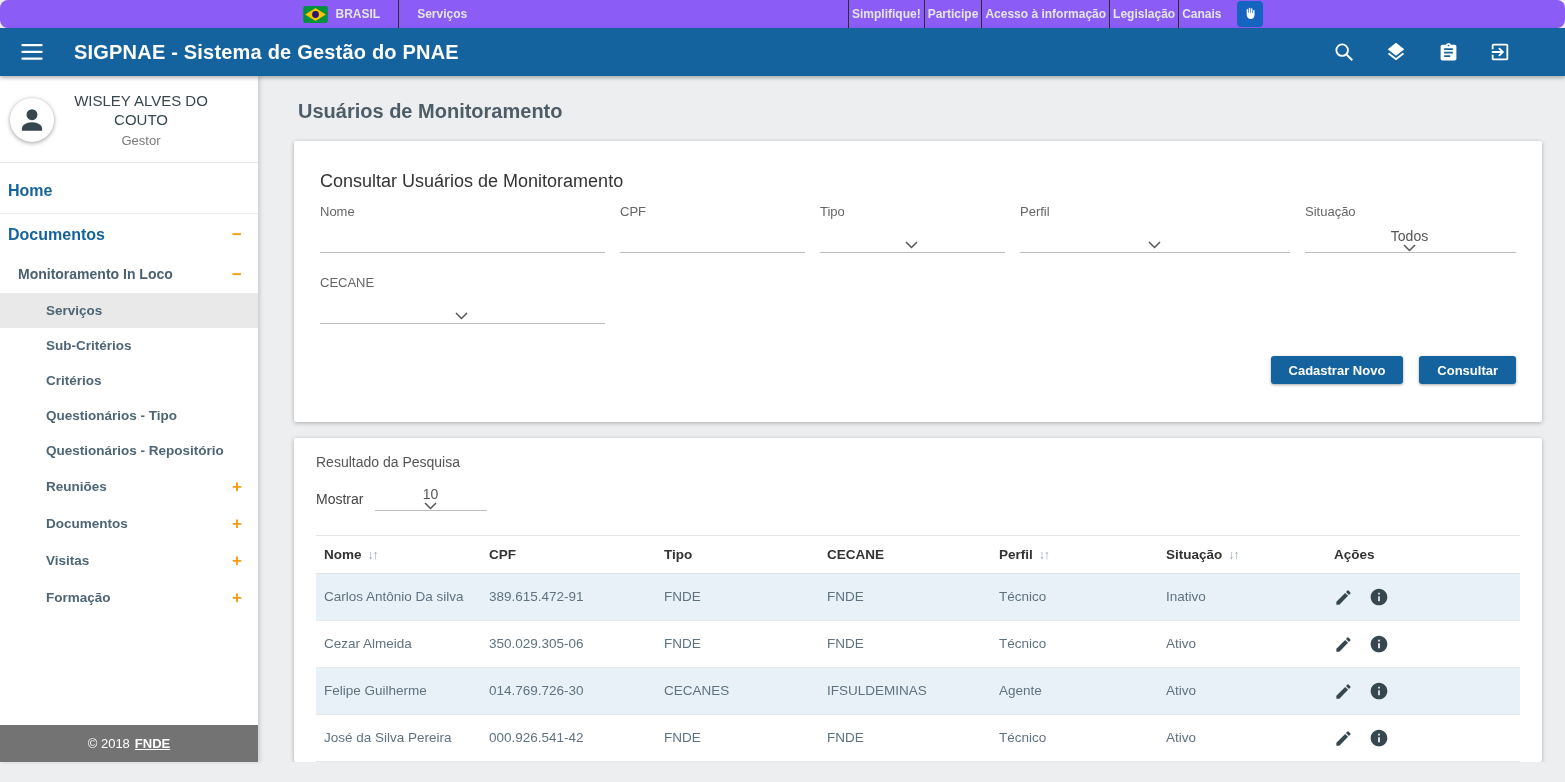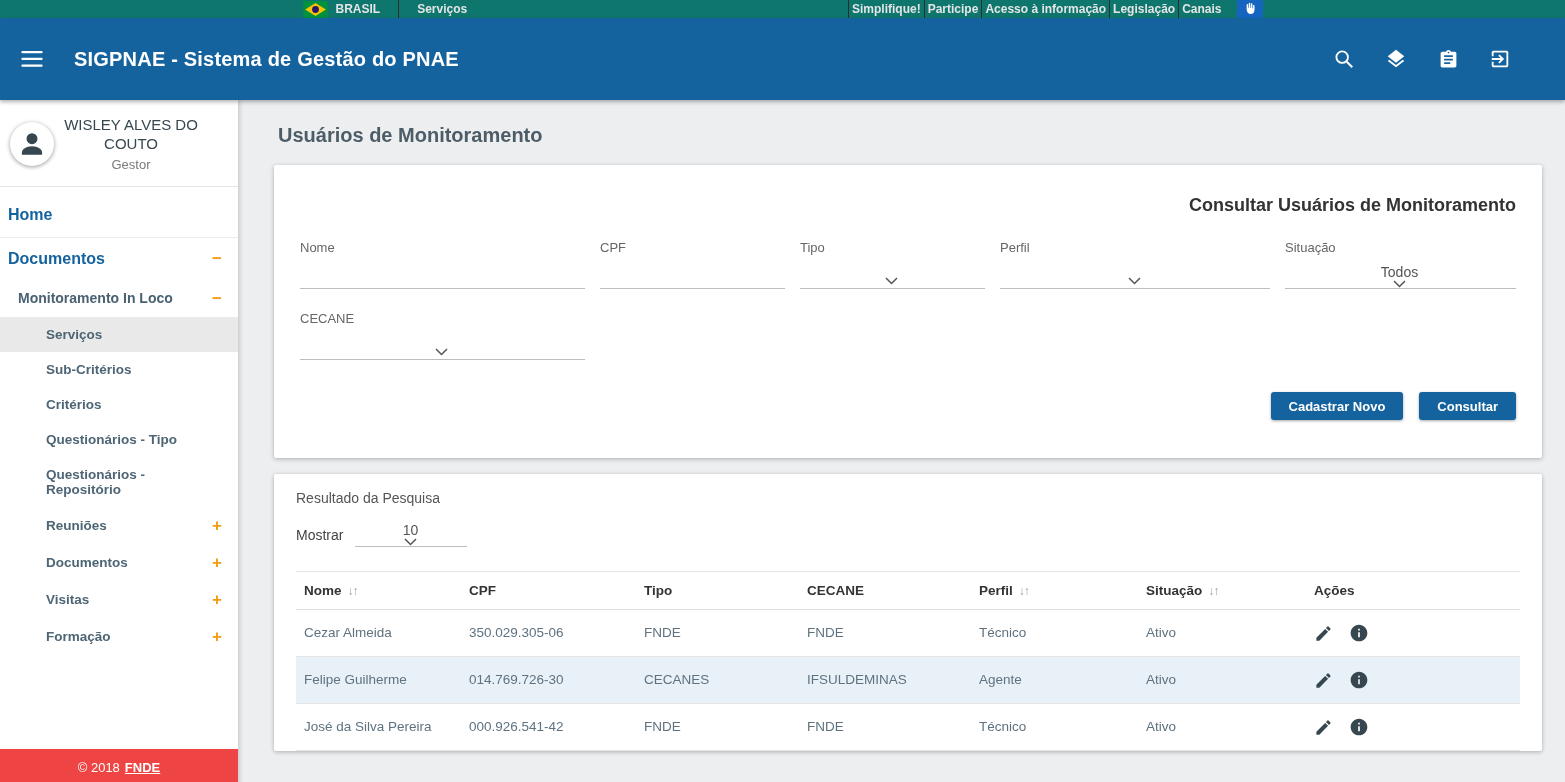--- a/index.html
+++ b/index.html
@@ -1,65 +1,65 @@
 <!DOCTYPE html>
 <html><head>
 <meta charset="utf-8">
 <style>
   * { box-sizing: border-box; margin: 0; padding: 0; }
   html,body { width:1565px; height:782px; overflow:hidden; }
   body { font-family: "Liberation Sans", sans-serif; background:#eceef0; }
 
   
-  .govbar { height:18px; background:#0f766e; }
+  .govbar { height:28px; background:#8b5cf6;border-radius:8px; }
   .govbar-inner { width:960px; margin:0 auto; height:100%; display:flex; align-items:stretch; }
   .gov-item { display:flex; align-items:center; color:#e3e5e7; font-size:12px; font-weight:bold; padding:0 18px; }
   .gov-brand { padding-left:0; gap:8px; }
   .gov-sep { border-left:1px solid #2b2e31; }
   .gov-right { margin-left:auto; display:flex; align-items:stretch; }
   .gov-right .gov-item { border-left:1px solid #2b2e31; padding:0 3px; cursor:pointer; }
   .vlibras { display:flex; align-items:center; padding-left:12px; }
   .vlibras-box { width:26px; height:26px; border-radius:4px; background:#1565c0; display:flex; align-items:center; justify-content:center; cursor:pointer; }
 
   
-  .appbar { height:82px; background:#15639e; display:flex; align-items:center; padding:0 50px 0 14px; box-shadow:0 2px 4px rgba(0,0,0,.3); position:relative; z-index:5; }
+  .appbar { height:48px; background:#15639e; display:flex; align-items:center; padding:0 50px 0 14px; box-shadow:0 2px 4px rgba(0,0,0,.3); position:relative; z-index:5; }
   .hamburger { width:36px; height:36px; display:flex; align-items:center; justify-content:center; cursor:pointer; background:none; border:none; }
   .appbar-title { color:#fff; font-size:20px; font-weight:bold; margin-left:24px; letter-spacing:.2px; }
   .appbar-actions { margin-left:auto; display:flex; align-items:center; gap:22px; }
   .icon-btn { width:30px; height:30px; display:flex; align-items:center; justify-content:center; background:none; border:none; cursor:pointer; }
 
   
   .shell { display:flex; height:686px; }
 
   
-  .sidebar { width:238px; background:#fff; box-shadow:2px 0 4px rgba(0,0,0,.15); display:flex; flex-direction:column; position:relative; z-index:4; }
+  .sidebar { width:258px; background:#fff; box-shadow:2px 0 4px rgba(0,0,0,.15); display:flex; flex-direction:column; position:relative; z-index:4; }
   .profile { display:flex; align-items:center; padding:16px 14px 14px 10px; border-bottom:1px solid #e4e4e4; }
   .avatar { width:44px; height:44px; border-radius:50%; background:#fff; box-shadow:0 1px 4px rgba(0,0,0,.4); display:flex; align-items:center; justify-content:center; flex:0 0 auto; }
   .profile-text { flex:1; text-align:center; padding-right:16px; }
   .profile-name { color:#37474f; font-size:15px; line-height:1.25; }
   .profile-role { color:#7a7a7a; font-size:13px; margin-top:3px; }
 
   .nav { flex:1; padding-top:6px; overflow:hidden; }
   .nav-home { padding:13px 14px 13px 8px; color:#15639e; font-size:16px; font-weight:bold; cursor:pointer; }
   .nav-top { display:flex; justify-content:space-between; align-items:center; padding:12px 16px 12px 8px; color:#15639e; font-size:16px; font-weight:bold; border-top:1px solid #ededed; cursor:pointer; }
   .nav-sec { display:flex; justify-content:space-between; align-items:center; padding:10px 16px 10px 18px; color:#4a6171; font-size:14px; font-weight:bold; cursor:pointer; }
   .nav-sub { display:flex; justify-content:space-between; align-items:center; padding:10px 16px 10px 46px; color:#4d6575; font-size:13.5px; font-weight:bold; cursor:pointer; }
   .nav-sub.active { background:#e9e9e9; }
   .glyph { color:#f39c12; font-size:17px; font-weight:bold; line-height:1; }
 
-  .sidebar-footer { height:37px; background:#ef4444; color:#fff; display:flex; align-items:center; justify-content:center; font-size:13px; gap:5px; }
+  .sidebar-footer { height:37px; background:#737373; color:#fff; display:flex; align-items:center; justify-content:center; font-size:13px; gap:5px; }
   .sidebar-footer .fnde { font-weight:bold; text-decoration:underline; cursor:pointer; }
 
   
   .main { flex:1; padding:22px 23px 0 36px; overflow:hidden; }
   .page-title { font-size:20px; font-weight:bold; color:#4d5d68; margin:2px 0 18px 4px; }
 
   .card { background:#fff; box-shadow:0 1px 4px rgba(0,0,0,.28); border-radius:2px; }
   .card-consult { padding:24px 26px 38px; }
-  .consult-title { font-size:18px; color:#333; margin:6px 0 24px; font-weight:bold;text-align:right; }
+  .consult-title { font-size:18px; color:#333; margin:6px 0 12px; font-weight:normal; }
 
   .form-row { display:flex; gap:15px; margin-bottom:22px; }
   .field label { display:block; font-size:13px; color:#666; margin-bottom:9px; }
   .control { height:25px; border-bottom:1px solid #bdbdbd; display:flex; align-items:center; justify-content:space-between; font-size:14px; color:#555; padding:0 2px 3px 0; cursor:text;flex-direction:column; }
   .control.select { cursor:pointer; }
   .w-nome{width:285px;} .w-cpf{width:185px;} .w-tipo{width:185px;} .w-perfil{width:270px;} .w-sit{flex:1;}
   .w-cecane{width:285px;}
 
   .btn-row { display:flex; justify-content:flex-end; gap:16px; margin-top:32px; }
   .btn { background:#15639e; color:#fff; border:none; border-radius:3px; height:28px; padding:0 18px; font-size:13px; font-weight:bold; font-family:"Liberation Sans",sans-serif; box-shadow:0 1px 3px rgba(0,0,0,.35); cursor:pointer; }
@@ -313,20 +313,42 @@
             <th><span>Nome</span><span class="sort">↓↑</span></th>
             <th><span>CPF</span></th>
             <th><span>Tipo</span></th>
             <th><span>CECANE</span></th>
             <th><span>Perfil</span><span class="sort">↓↑</span></th>
             <th><span>Situação</span><span class="sort">↓↑</span></th>
             <th><span>Ações</span></th>
           </tr>
         </thead>
         <tbody>
+          <tr class="striped">
+            <td>Carlos Antônio Da silva</td>
+            <td>389.615.472-91</td>
+            <td>FNDE</td>
+            <td>FNDE</td>
+            <td>Técnico</td>
+            <td>Inativo</td>
+            <td>
+                <div class="actions-cell">
+              <button class="act-btn">
+                    <svg width="19" height="19" viewBox="0 0 24 24">
+                      <path fill="#37474f" d="M3 17.25V21h3.75L17.81 9.94l-3.75-3.75L3 17.25zM20.71 7.04c.39-.39.39-1.02 0-1.41l-2.34-2.34a1 1 0 0 0-1.41 0l-1.83 1.83 3.75 3.75 1.83-1.83z"></path>
+                    </svg>
+                  </button>
+              <button class="act-btn">
+                    <svg width="20" height="20" viewBox="0 0 24 24">
+                      <path fill="#37474f" d="M12 2C6.48 2 2 6.48 2 12s4.48 10 10 10 10-4.48 10-10S17.52 2 12 2zm1 15h-2v-6h2v6zm0-8h-2V7h2v2z"></path>
+                    </svg>
+                  </button>
+            </div>
+              </td>
+          </tr>
           <tr>
             <td>Cezar Almeida</td>
             <td>350.029.305-06</td>
             <td>FNDE</td>
             <td>FNDE</td>
             <td>Técnico</td>
             <td>Ativo</td>
             <td>
                 <div class="actions-cell">
               <button class="act-btn">

